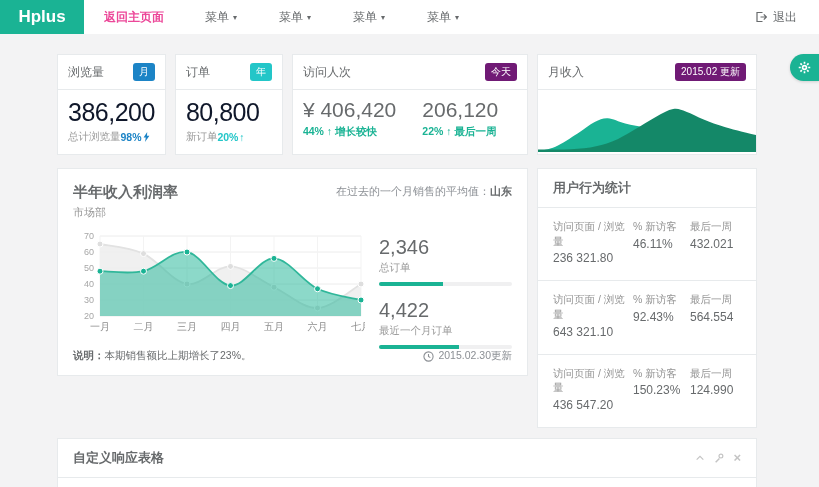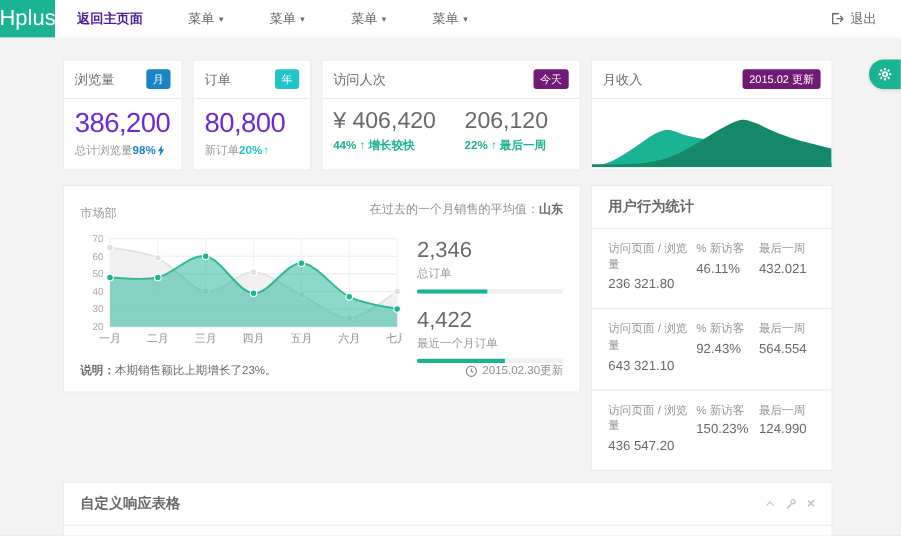--- a/index.html
+++ b/index.html
@@ -3,45 +3,45 @@
 <meta charset="utf-8">
 <style>
   * { margin:0; padding:0; box-sizing:border-box; }
   body { background:#ddd; }
   a { text-decoration:none; }
   .page { position:relative; width:819px; height:487px; background:#f3f3f4; overflow:hidden;
           font-family:"Liberation Sans","DejaVu Sans",sans-serif; color:#676a6c; }
 
   
   .navbar { display:flex; align-items:stretch; height:34px; background:#fff; }
-  .brand { width:50px; background:#1ab394; color:#fff; font-weight:normal; font-size:20px;
+  .brand { width:84px; background:#1ab394; color:#fff; font-weight:bold; font-size:17px;
            display:flex; align-items:center; justify-content:center; cursor:pointer; }
   .nav-links { display:flex; align-items:center; }
-  .back-link { color:#4c1d95; font-size:12px; font-weight:bold; padding:0 20px; cursor:pointer; }
+  .back-link { color:#ec4899; font-size:12px; font-weight:bold; padding:0 20px; cursor:pointer; }
   .menu-item { color:#676a6c; font-size:12px; padding:0 21px; cursor:pointer; display:flex; align-items:center; gap:4px;}
   .caret { font-size:8px; color:#676a6c; }
   .navbar-right { margin-left:auto; display:flex; align-items:center; gap:6px; padding-right:22px;
                   font-size:12px; color:#676a6c; cursor:pointer; }
 
   
   .content { padding:20px 62px 0 57px; }
   .cards-row { display:flex; gap:9px; }
   .middle-row { display:flex; gap:9px; margin-top:13px; align-items:flex-start; }
   .panel, .card { background:#fff; border:1px solid #e7eaec; }
 
   
   .card-sm { flex:0 0 108px; }
   .card-visits { flex:1; }
   .card-income { flex:0 0 220px; }
   .card-head { display:flex; justify-content:space-between; align-items:center;
                padding:8px 10px; border-bottom:1px solid #e7eaec; font-size:12px; }
   .badge { color:#fff; font-size:10px; padding:2px 6px; border-radius:3px; white-space:nowrap; }
   .badge-blue { background:#1c84c6; } .badge-cyan { background:#23c6c8; } .badge-green { background:#701a75; }
   .card-body { padding:8px 10px 10px; }
-  .stat-value { font-size:25px; font-weight:300; color:#6d28d9; letter-spacing:-0.5px; }
+  .stat-value { font-size:25px; font-weight:300; color:#0f172a; letter-spacing:-0.5px; }
   .stat-foot { display:flex; justify-content:flex-start; align-items:center; font-size:10.5px; margin-top:3px; color:#9a9a9a; }
   .pct-blue { color:#1c84c6; font-weight:bold; display:flex; align-items:center; gap:1px;}
   .pct-cyan { color:#23c6c8; font-weight:bold; }
   .visits-body { display:flex; gap:26px; padding:8px 10px 10px; }
   .visit-value { font-size:21px; font-weight:300; }
   .visit-note { font-size:10.5px; color:#1ab394; font-weight:bold; margin-top:3px; }
   .income-body { padding:10px 0 0; }
   .income-body svg { display:block; }
 
   
@@ -186,20 +186,21 @@
             </svg>
         </div>
       </div>
     </div>
 
     <div class="middle-row">
 
       <section class="panel profit-panel">
         <div class="profit-head">
           <div>
+            <div class="panel-h2">半年收入利润率</div>
             <div class="panel-sub">市场部</div>
           </div>
           <div class="profit-note">
             <div><span>在过去的一个月销售的平均值：</span><b>山东</b></div>
           </div>
         </div>
         <div class="profit-body">
           <svg id="profit-chart" width="292" height="114" viewBox="0 0 292 114">
               <line x1="27" y1="88" x2="288" y2="88" stroke="#ececec" stroke-width="1"></line>
               <text x="21" y="91" text-anchor="end" font-size="9" fill="#a7a7a7">20</text>

